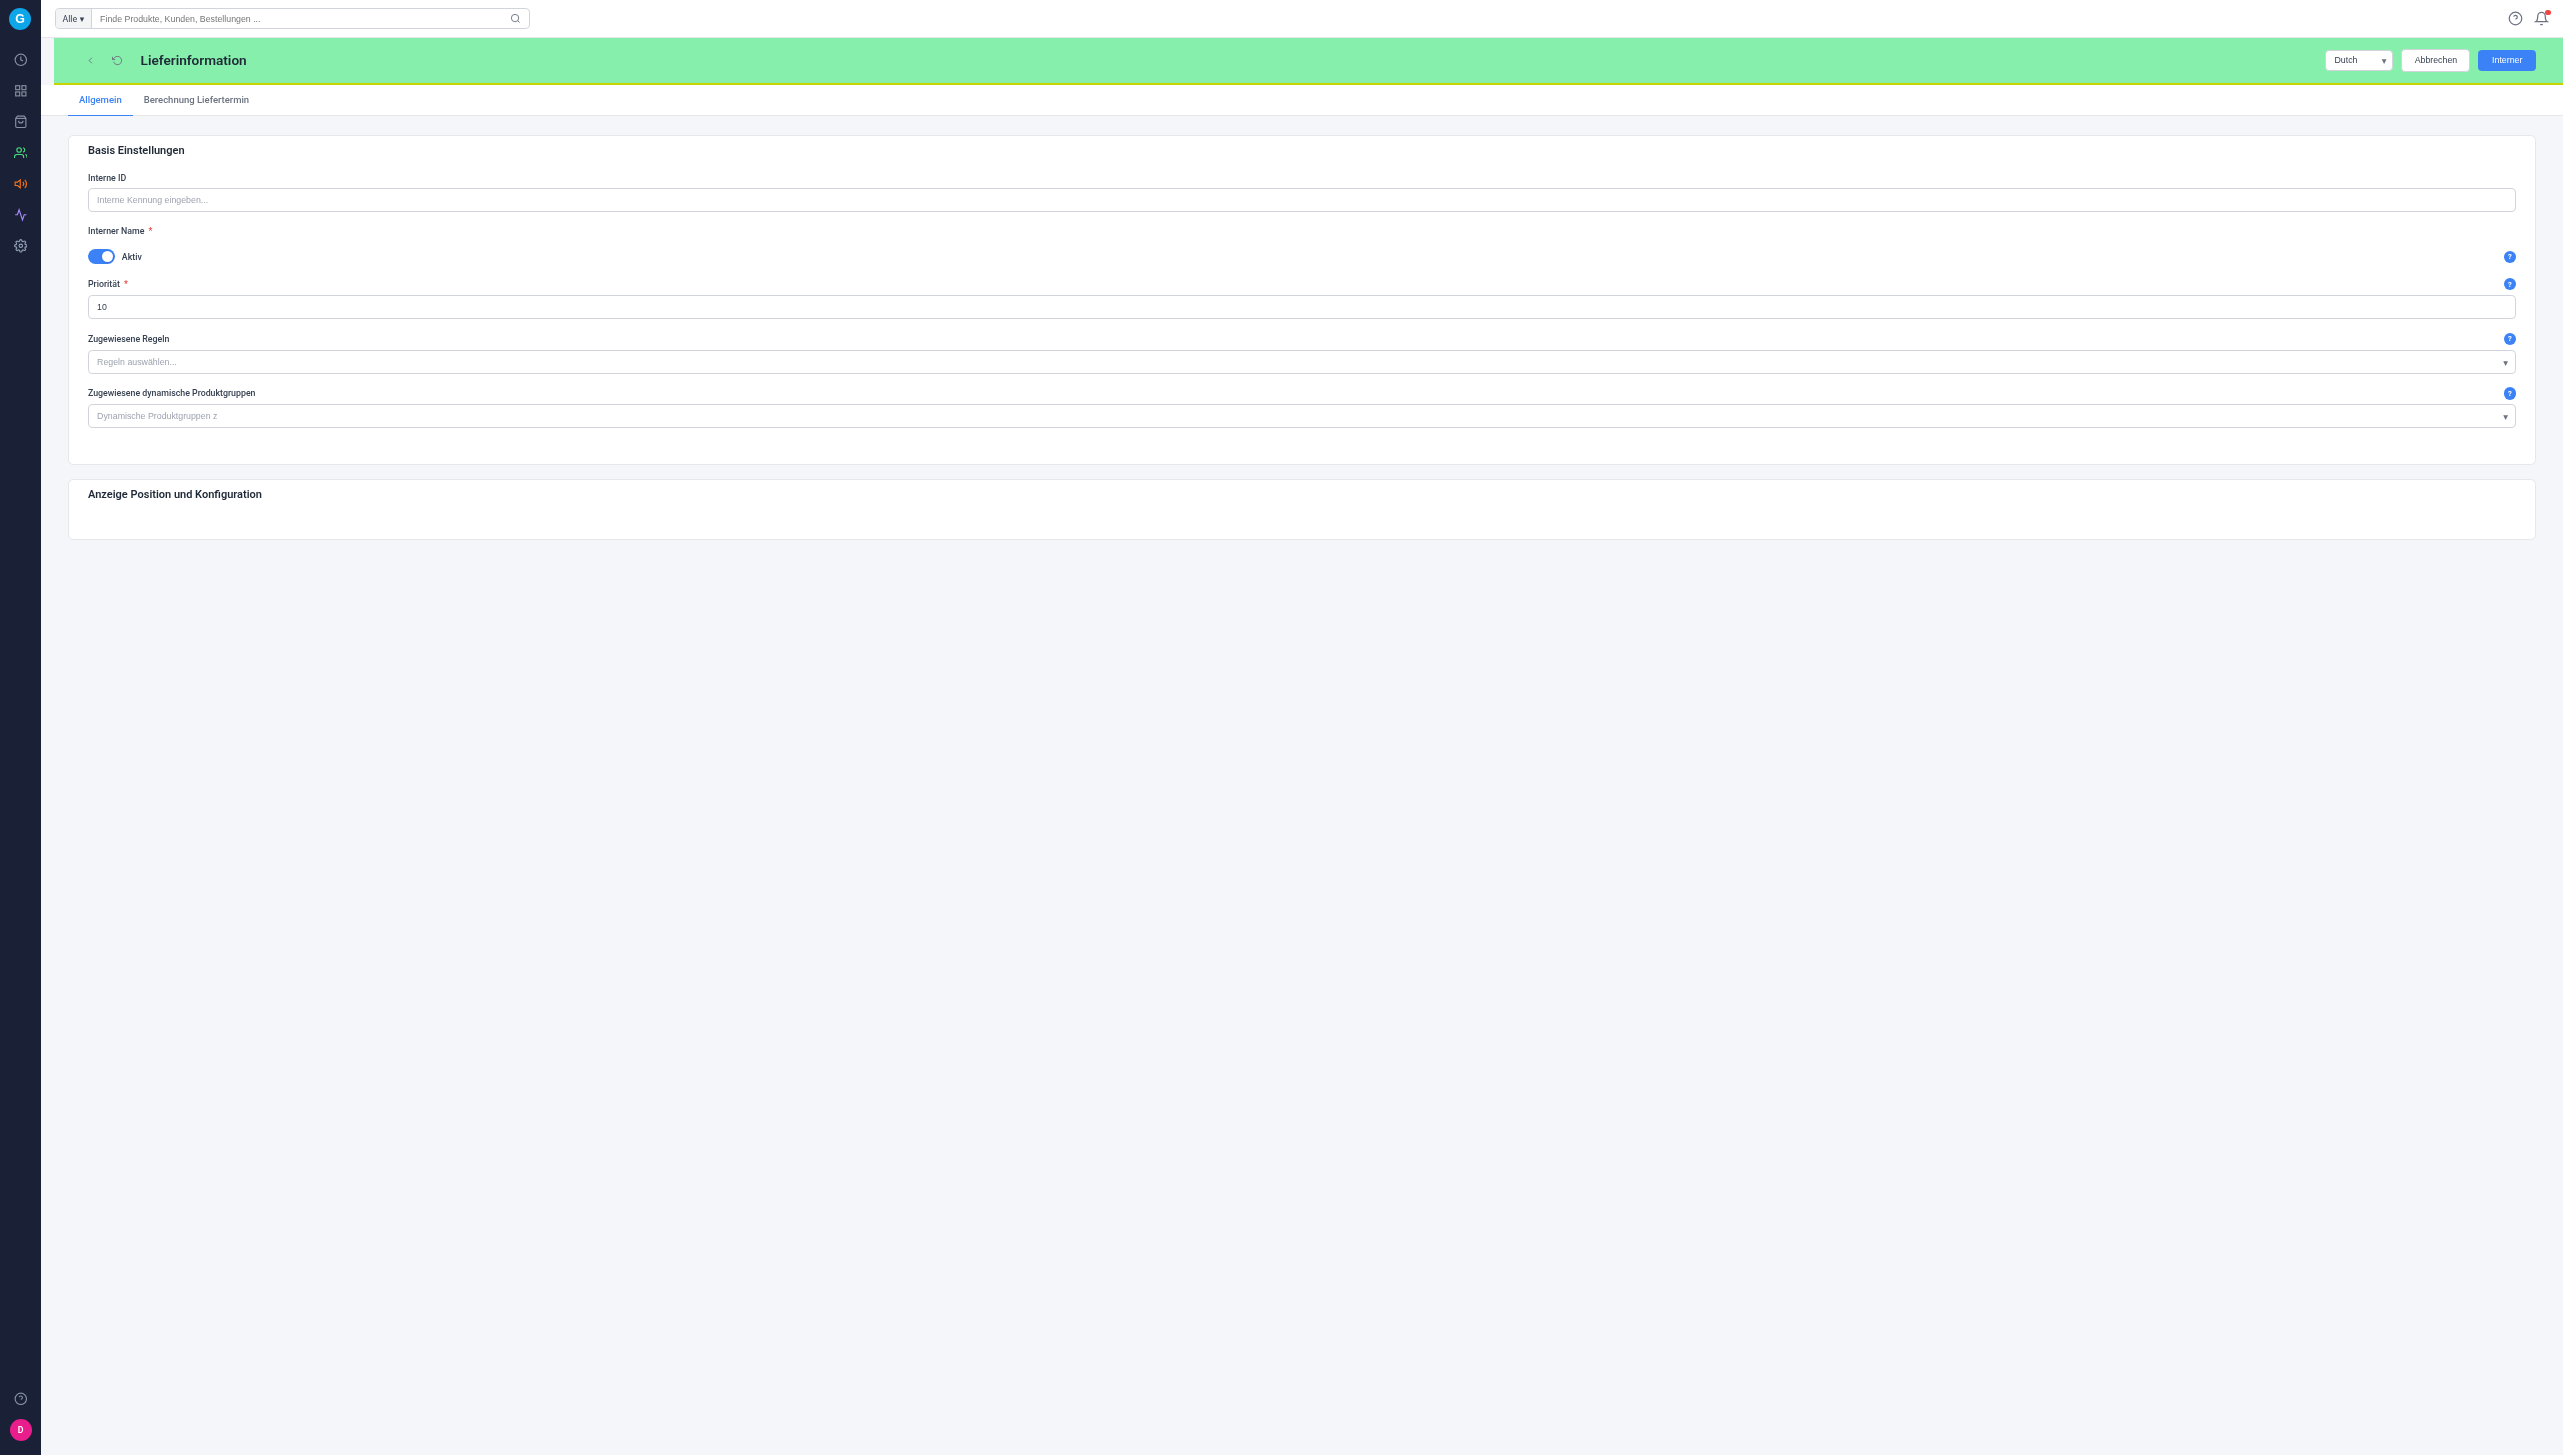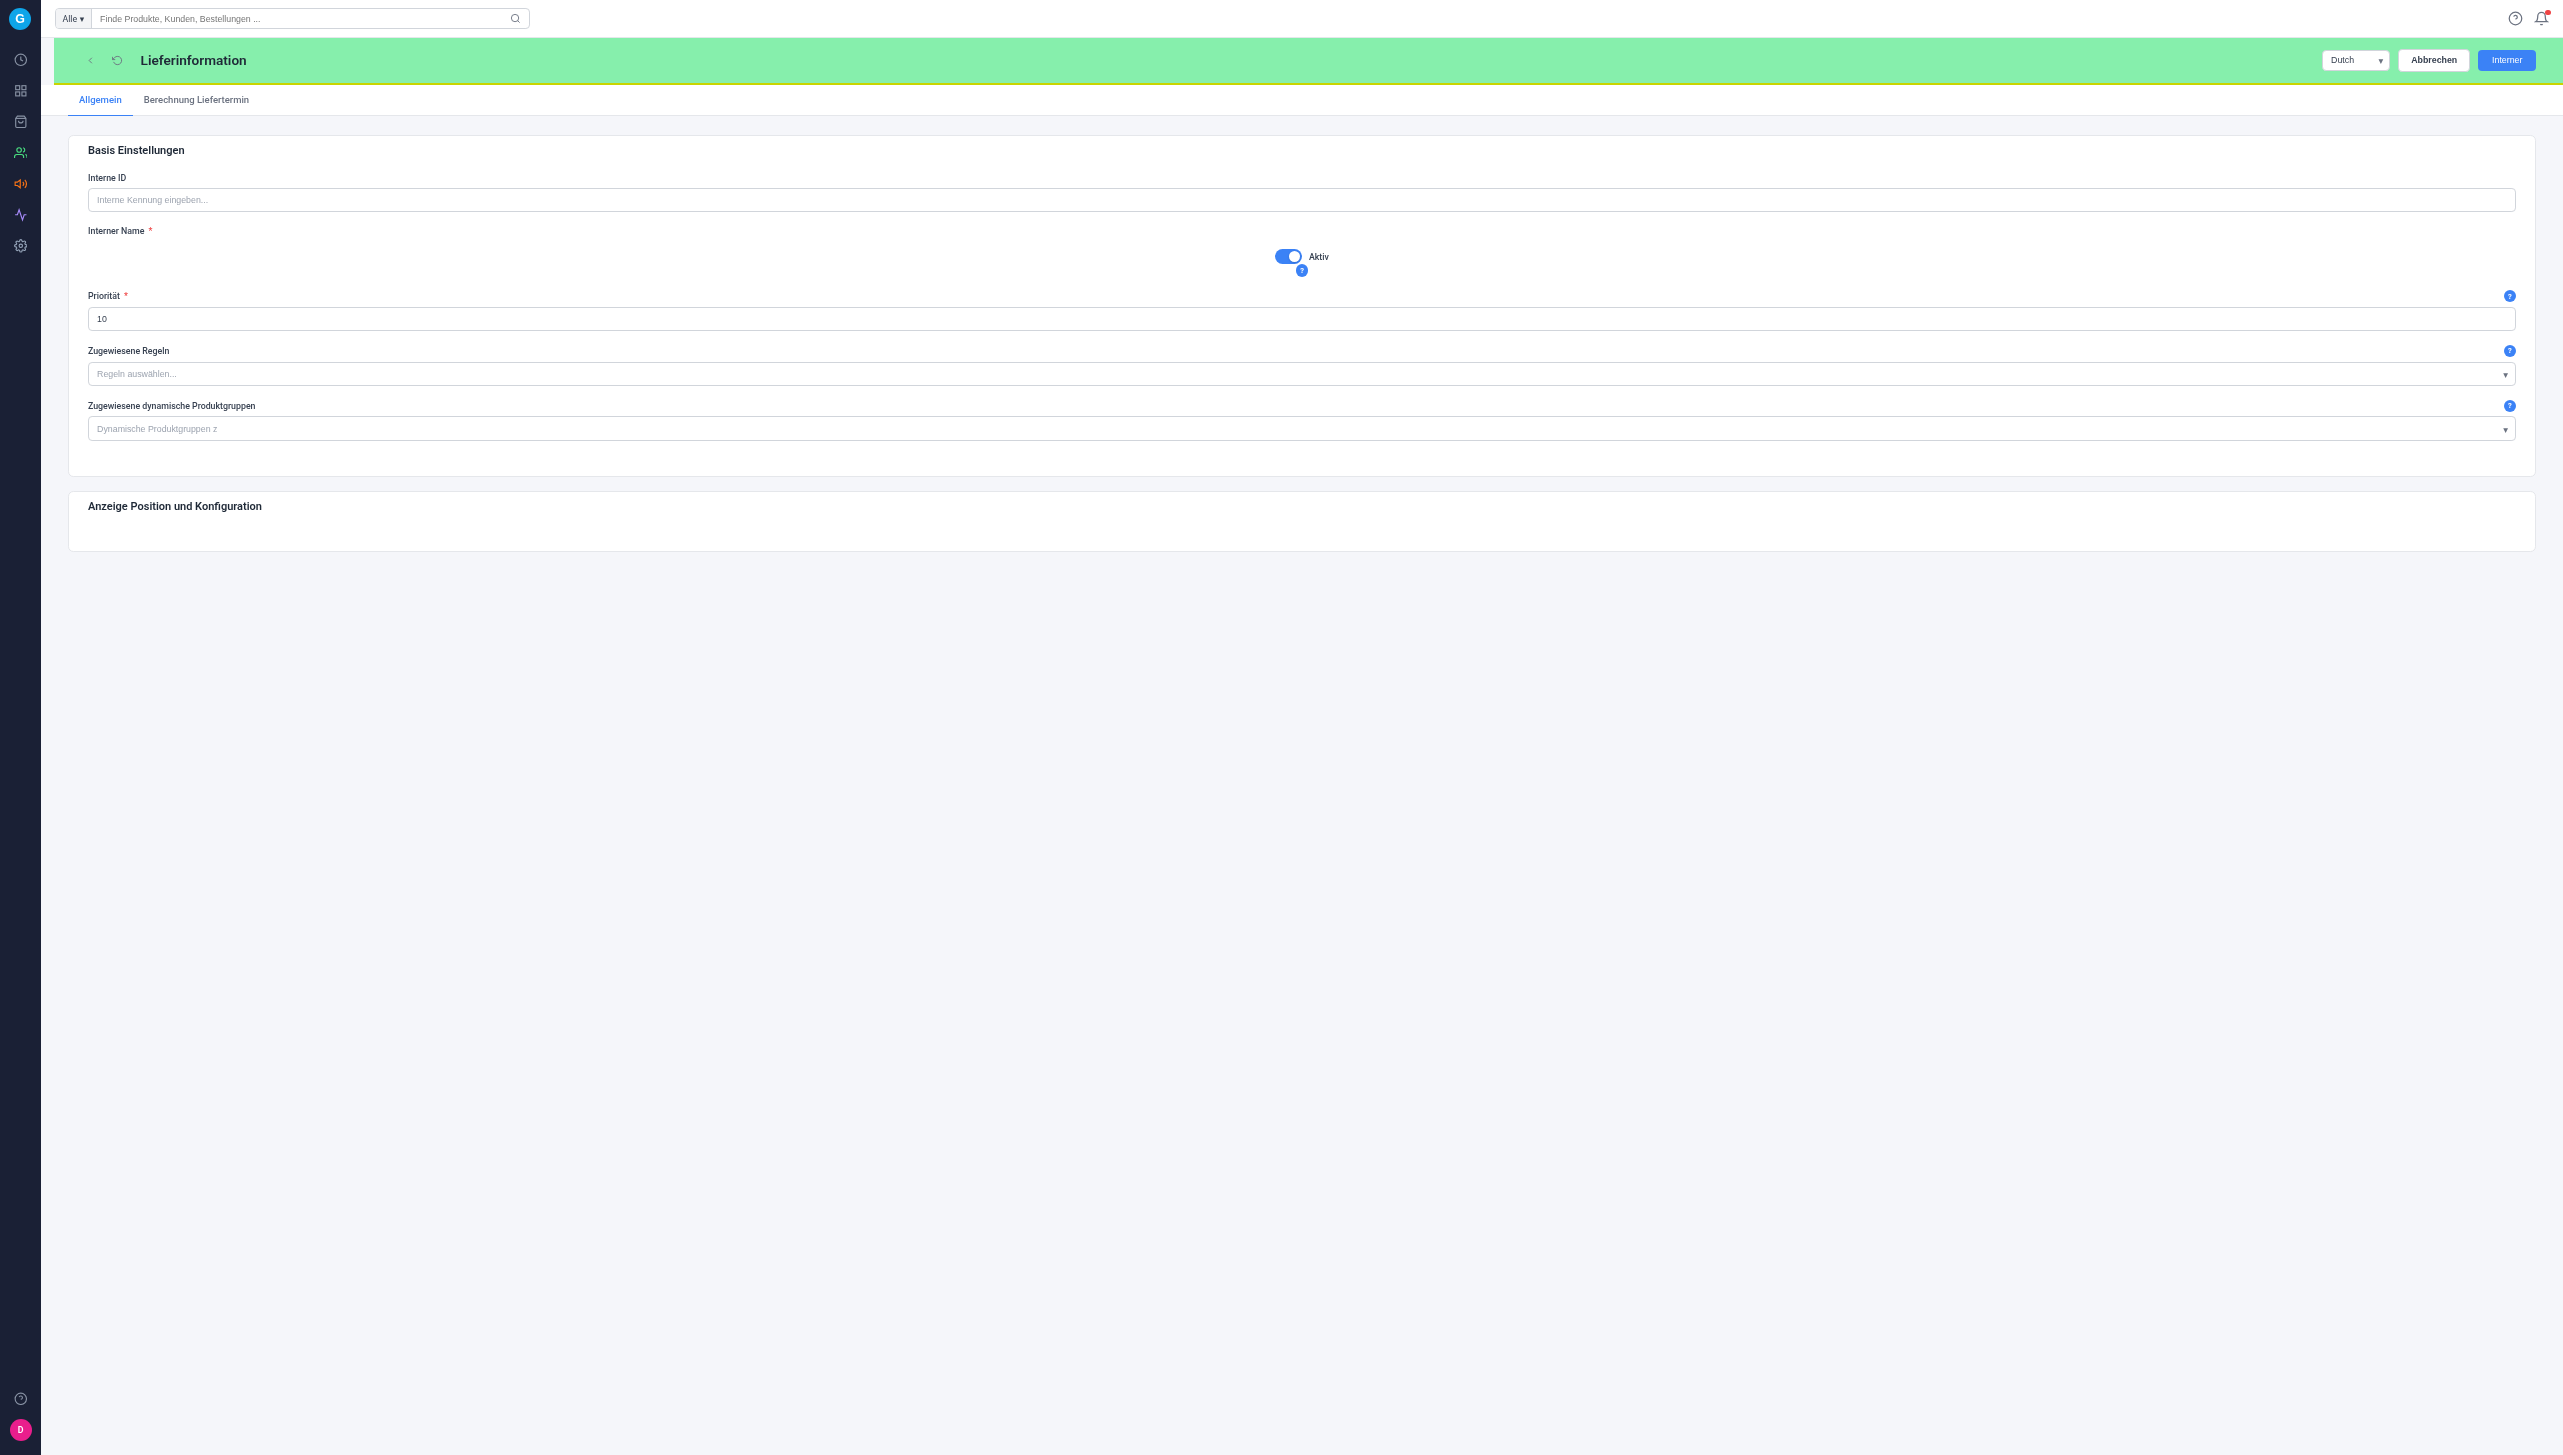--- a/index.html
+++ b/index.html
@@ -185,21 +185,21 @@
       color: #6b7280;
     }
     .btn-cancel {
       border: 0.7px solid #d1d5db;
       background: #fff;
       color: #374151;
       padding: 5.4px 12.2px;
       border-radius: 4.1px;
       font-size: 8.8px;
       cursor: pointer;
-      font-weight: 700;
+      font-weight: 400;
     }
     .btn-save {
       background: #3b82f6;
       color: #fff;
       border: none;
       padding: 5.4px 13.6px;
       border-radius: 4.1px;
       font-size: 8.8px;
       cursor: pointer;
       font-weight: 500;
@@ -279,21 +279,20 @@
       background: #fff;
     }
     .form-input::placeholder { color: #9ca3af; }
 
     
     .toggle-row {
       display: flex;
       align-items: center;
       justify-content: space-between;
       margin-bottom: 13.6px;
-      flex-direction: column;
     }
     .toggle-left { display: flex; align-items: center; gap: 6.8px; }
     .toggle-switch {
       width: 27px;
       height: 15px;
       border-radius: 7.5px;
       background: #3b82f6;
       position: relative;
       cursor: pointer;
       flex-shrink: 0;

